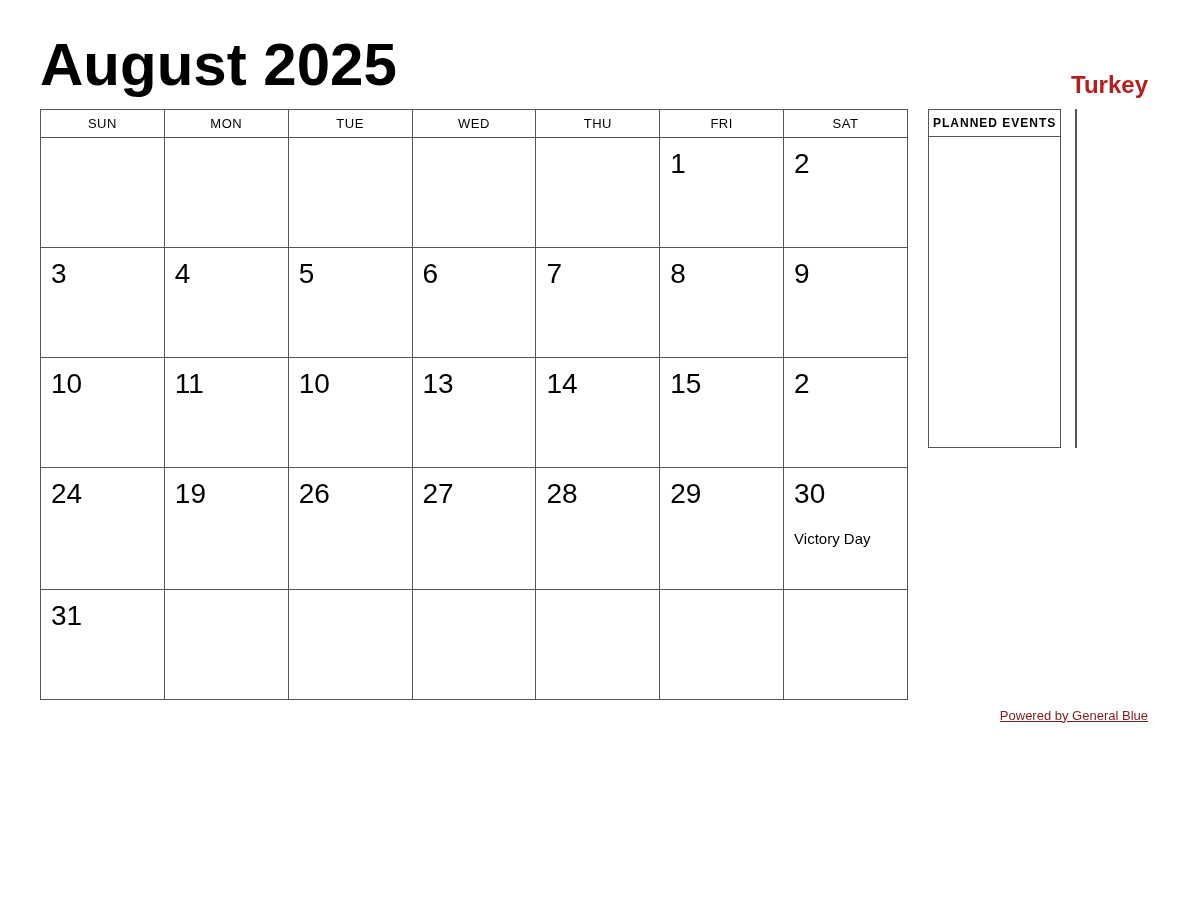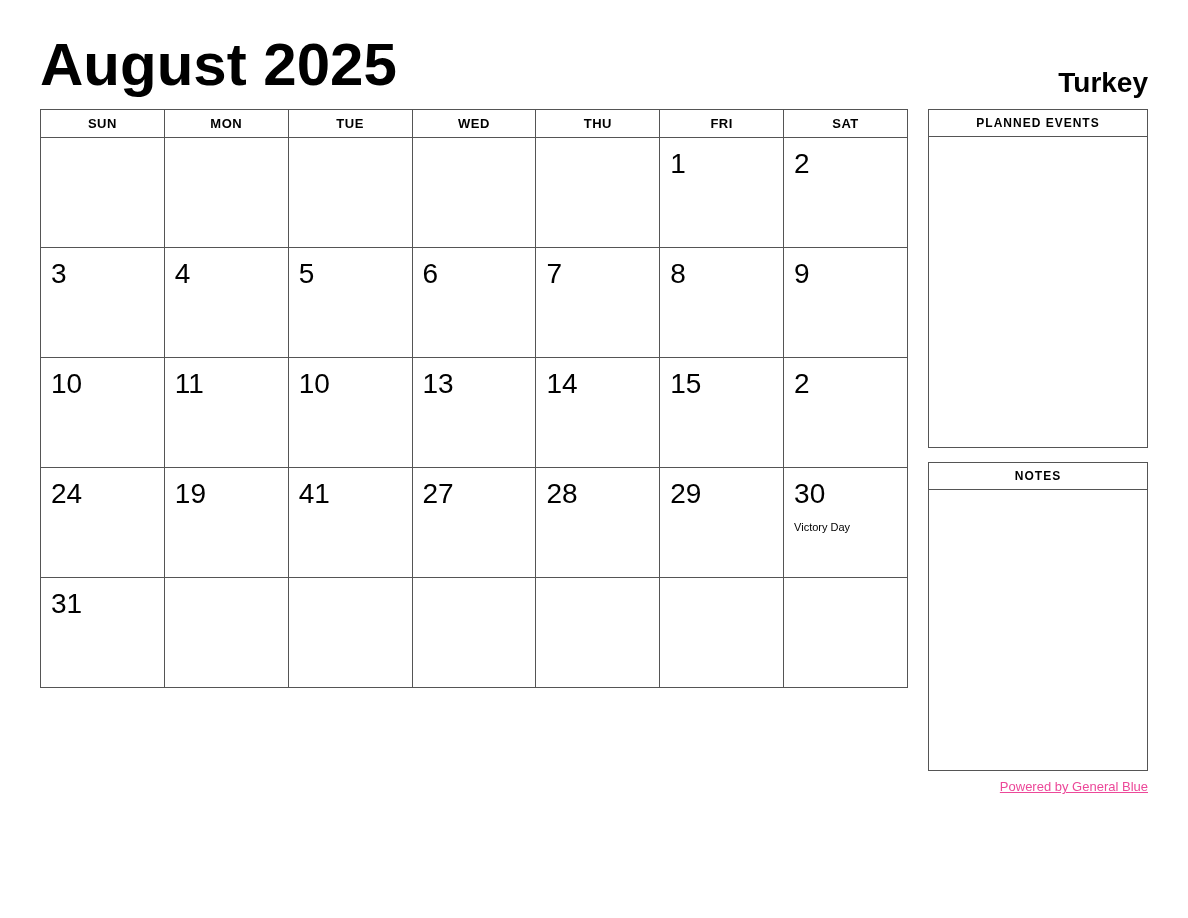--- a/index.html
+++ b/index.html
@@ -24,23 +24,23 @@
       margin-bottom: 10px;
     }
 
     .month-title {
       font-size: 60px;
       font-weight: 900;
       color: #000;
     }
 
     .country-title {
-      font-size: 28px;
+      font-size: 24px;
       font-weight: 700;
-      color: #000000;
+      color: #b91c1c;
     }
 
     .main-layout {
       display: flex;
       gap: 20px;
       align-items: flex-start;
     }
 
     .calendar-container {
       flex: 1;
@@ -50,54 +50,54 @@
       width: 100%;
       border-collapse: collapse;
       border: 1.5px solid #555;
     }
 
     .calendar-table th {
       border: 1px solid #555;
       padding: 6px 4px;
       text-align: center;
       font-size: 13px;
-      font-weight: 700;
+      font-weight: 400;
       letter-spacing: 0.5px;
       background: #fff;
     }
 
     .calendar-table td {
       border: 1px solid #555;
       padding: 10px 10px 40px 10px;
       vertical-align: top;
       width: calc(100% / 7);
       height: 110px;
     }
 
     .day-number {
       font-size: 28px;
       font-weight: 400;
       color: #000;
     }
 
     .holiday-label {
-      font-size: 11px;
+      font-size: 15px;
       color: #000;
-      margin-top: 10px;
+      margin-top: 19px;
       line-height: 1.3;
     }
 
     .empty-cell {
       background: #fff;
     }
 
     .sidebar {
       width: 220px;
       display: flex;
-      flex-direction: column;
+      flex-direction: row;
       gap: 14px;
     }
 
     .sidebar-box {
       border: 1.5px solid #555;
     }
 
     .sidebar-box-title {
       text-align: center;
       font-size: 12px;
@@ -117,21 +117,21 @@
       background: #fff;
     }
 
     .powered-by {
       text-align: right;
       margin-top: 8px;
       font-size: 13px;
     }
 
     .powered-by a {
-      color: #ec4899;
+      color: #7f1d1d;
       text-decoration: underline;
       padding-left: 8px;
     }
   </style>
 </head>
 <body>
 
 <div class="header">
   <h1 class="month-title">August 2025</h1>
   <span class="country-title">Turkey</span>
@@ -212,21 +212,21 @@
             </td>
           </tr>
           <tr>
             <td>
               <div class="day-number">24</div>
             </td>
             <td>
               <div class="day-number">19</div>
             </td>
             <td>
-              <div class="day-number">41</div>
+              <div class="day-number">26</div>
             </td>
             <td>
               <div class="day-number">27</div>
             </td>
             <td>
               <div class="day-number">28</div>
             </td>
             <td>
               <div class="day-number">29</div>
             </td>
@@ -250,21 +250,20 @@
     </table>
   </div>
 
   <div class="sidebar">
     <div class="sidebar-box">
       <div class="sidebar-box-title">PLANNED EVENTS</div>
       <div class="sidebar-box-content"></div>
     </div>
 
     <div class="sidebar-box">
-      <div class="sidebar-box-title">NOTES</div>
       <div class="sidebar-box-content-notes"></div>
     </div>
   </div>
 </div>
 
 <div class="powered-by">
   <a href="#">Powered by General Blue</a>
 </div>
 
 </body></html>

